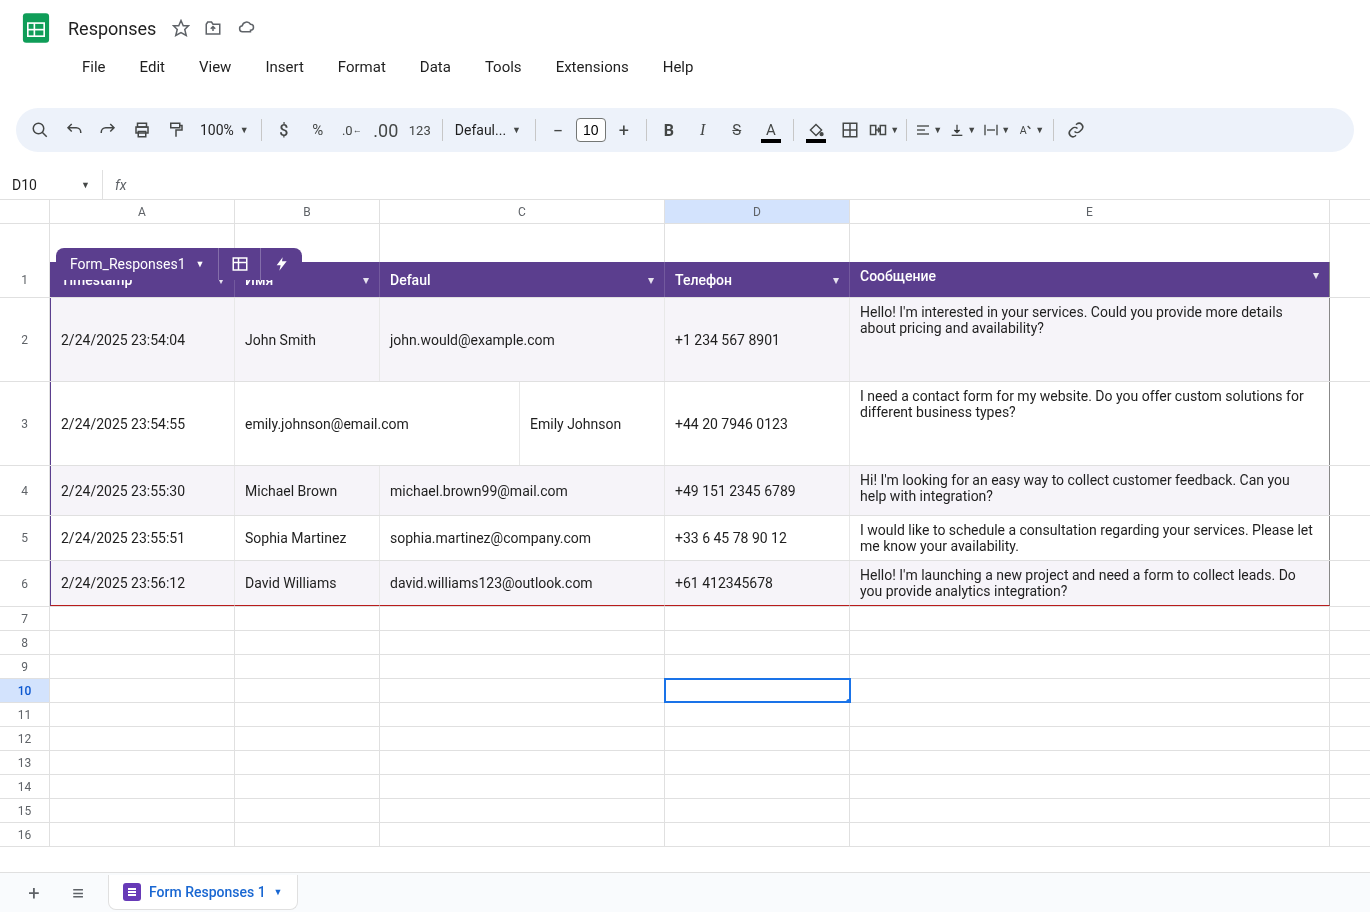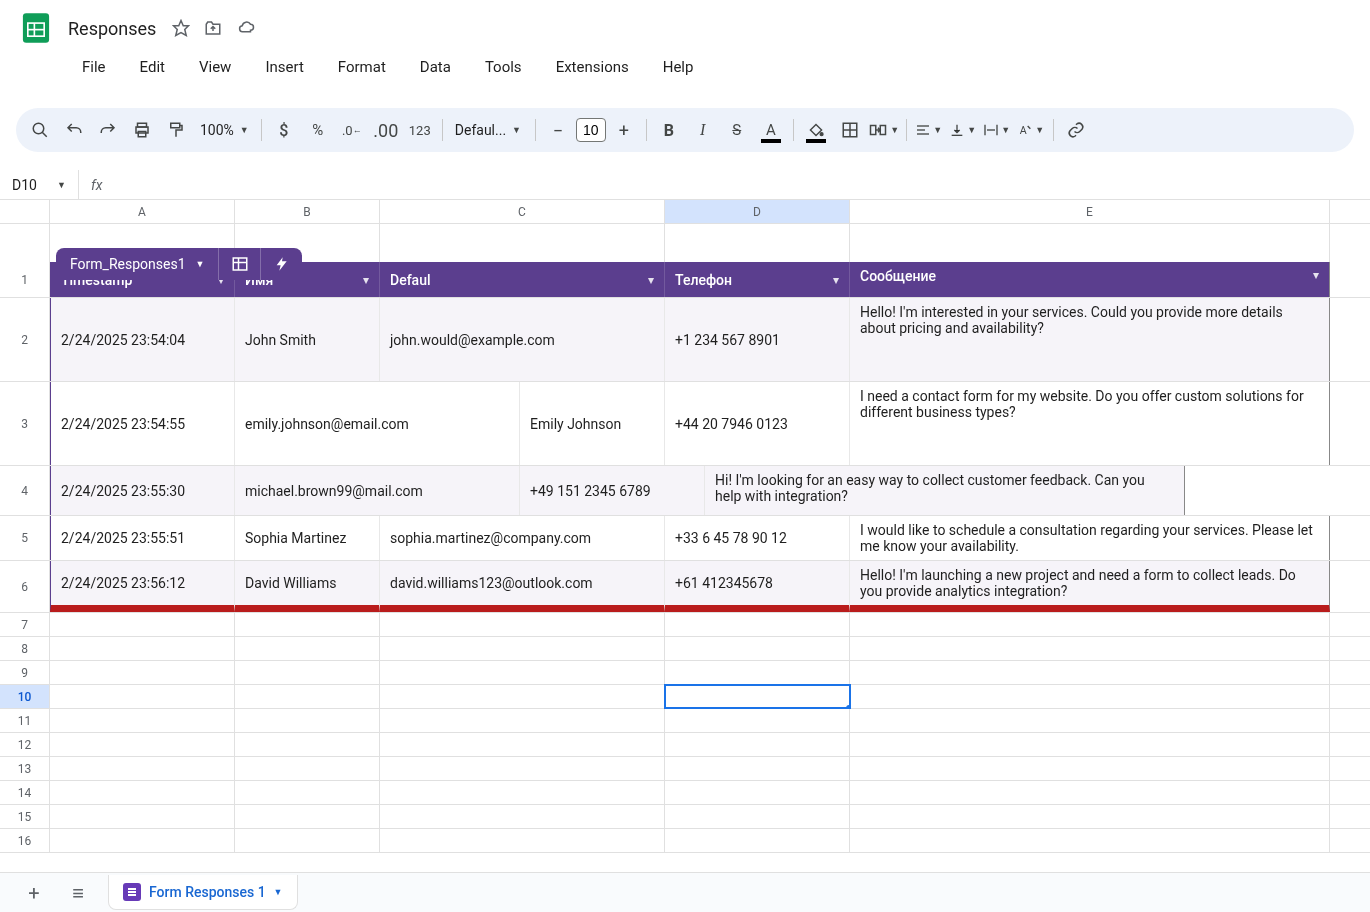--- a/index.html
+++ b/index.html
@@ -24,21 +24,21 @@
 .zoom-text { font-size: 14px; padding: 0 6px; display:flex; align-items:center; gap:6px;}
 .font-sel { font-size: 14px; padding: 0 6px; width: 80px; overflow:hidden; white-space:nowrap; text-overflow:ellipsis; display:flex; align-items:center; gap:6px;}
 .font-size-input { width: 30px; height: 24px; border: 1px solid #747775; border-radius: 4px; text-align: center; font-size: 14px; background:#fff;}
 .dropdown-arrow { font-size: 9px; color: #444746; }
 .text-color-bar { width:20px; height:4px; background:#000; position:absolute; bottom:2px; left:6px;}
 .fill-color-bar { width:20px; height:4px; background:#000; position:absolute; bottom:2px; left:6px;}
 .tool-btn.rel { position:relative; }
 
 
 .formula-row { display: flex; align-items: center; height: 30px; border-bottom: 1px solid #e0e0e0; margin-top:8px;}
-.name-box { width: 79px; padding: 0 12px; font-size: 14px; color: #1f1f1f; display:flex; align-items:center; justify-content:space-between; border-right:1px solid #e0e0e0; height:100%;}
+.name-box { width: 103px; padding: 0 12px; font-size: 14px; color: #1f1f1f; display:flex; align-items:center; justify-content:space-between; border-right:1px solid #e0e0e0; height:100%;}
 .fx { padding: 0 12px; color: #5f6368; font-style: italic; font-size:14px;}
 
 
 .grid-area { position: relative; overflow: auto; height: calc(912px - 200px); }
 .col-headers { display: flex; height: 24px; background: #fff; border-bottom:1px solid #e0e0e0; position:sticky; top:0; z-index:3;}
 .corner { width: 50px; min-width:50px; border-right: 1px solid #e0e0e0; background:#fff;}
 .col-h { border-right: 1px solid #e0e0e0; text-align: center; font-size: 12px; color: #5f6368; line-height: 24px; cursor:pointer; background:#fff;}
 .col-h.sel { background: #d3e3fd; }
 
 .table-tab-row { display:flex; position:absolute; left:56px; top:24px; z-index:5;}
@@ -54,21 +54,21 @@
 .cell.wrap { white-space: normal; align-items:flex-start; padding-top:6px;}
 
 .header-row .cell { background:#5b3e8e; color:#fff; font-weight:500; justify-content:space-between; border-right:1px solid rgba(255,255,255,0.15);}
 .header-row .row-h { }
 .data-row:nth-child(odd) .cell.in-table { background:#f6f4f9; }
 .data-row .cell.in-table { border-right:1px solid #e8e8e8; }
 .filter-icon { color:#fff; opacity:0.85; cursor:pointer; font-size:12px;}
 
 .table-border-left { border-left: 1px solid #5b3e8e; }
 .table-border-right { border-right: 1px solid #888 !important; }
-.table-border-bottom { border-bottom: 7px solid #b91c1c;}
+.table-border-bottom { border-bottom: 1px solid #b91c1c;}
 
 .selected-cell { outline: 2px solid #1a73e8; outline-offset: -1px; position:relative;}
 .sel-handle { position:absolute; right:-4px; bottom:-4px; width:7px; height:7px; background:#1a73e8; border-radius:50%;}
 
 
 .sheet-bar { position: fixed; bottom: 0; left: 0; right: 0; height: 40px; background: #f9fbfd; border-top: 1px solid #e0e0e0; display: flex; align-items: center; padding: 0 20px; gap: 16px; }
 .sheet-add, .sheet-menu { color: #5f6368; cursor: pointer; font-size:20px; width:28px; text-align:center;}
 .sheet-tab { display: flex; align-items: center; gap: 8px; padding: 8px 14px; background: #fff; border-radius: 0 0 8px 8px; color: #1967d2; font-weight:500; font-size:14px; cursor:pointer; border:1px solid #e0e0e0; border-top:none;}
 .sheet-tab-icon { width:18px; height:18px; background:#673ab7; border-radius:3px; display:flex; align-items:center; justify-content:center;}
 .sheet-tab-icon svg{width:12px;height:12px;}
@@ -326,20 +326,21 @@
         <div class="row-h">3</div>
         <div class="cell c-A in-table table-border-left">2/24/2025 23:54:55</div>
         <div class="cell c-C in-table">emily.johnson@email.com</div>
         <div class="cell c-B in-table">Emily Johnson</div>
         <div class="cell c-D in-table">+44 20 7946 0123</div>
         <div class="cell c-E in-table wrap table-border-right"> I need a contact form for my website. Do you offer custom solutions for different business types?</div>
       </div>
       <div class="row data-row" style="min-height: 50px;">
         <div class="row-h">4</div>
         <div class="cell c-A in-table table-border-left">2/24/2025 23:55:30</div>
+        <div class="cell c-B in-table">Michael Brown</div>
         <div class="cell c-C in-table">michael.brown99@mail.com</div>
         <div class="cell c-D in-table">+49 151 2345 6789</div>
         <div class="cell c-E in-table wrap table-border-right">Hi! I'm looking for an easy way to collect customer feedback. Can you help with integration?</div>
       </div>
       <div class="row data-row" style="min-height: 44px;">
         <div class="row-h">5</div>
         <div class="cell c-A in-table table-border-left">2/24/2025 23:55:51</div>
         <div class="cell c-B in-table">Sophia Martinez</div>
         <div class="cell c-C in-table">sophia.martinez@company.com</div>
         <div class="cell c-D in-table">+33 6 45 78 90 12</div>

